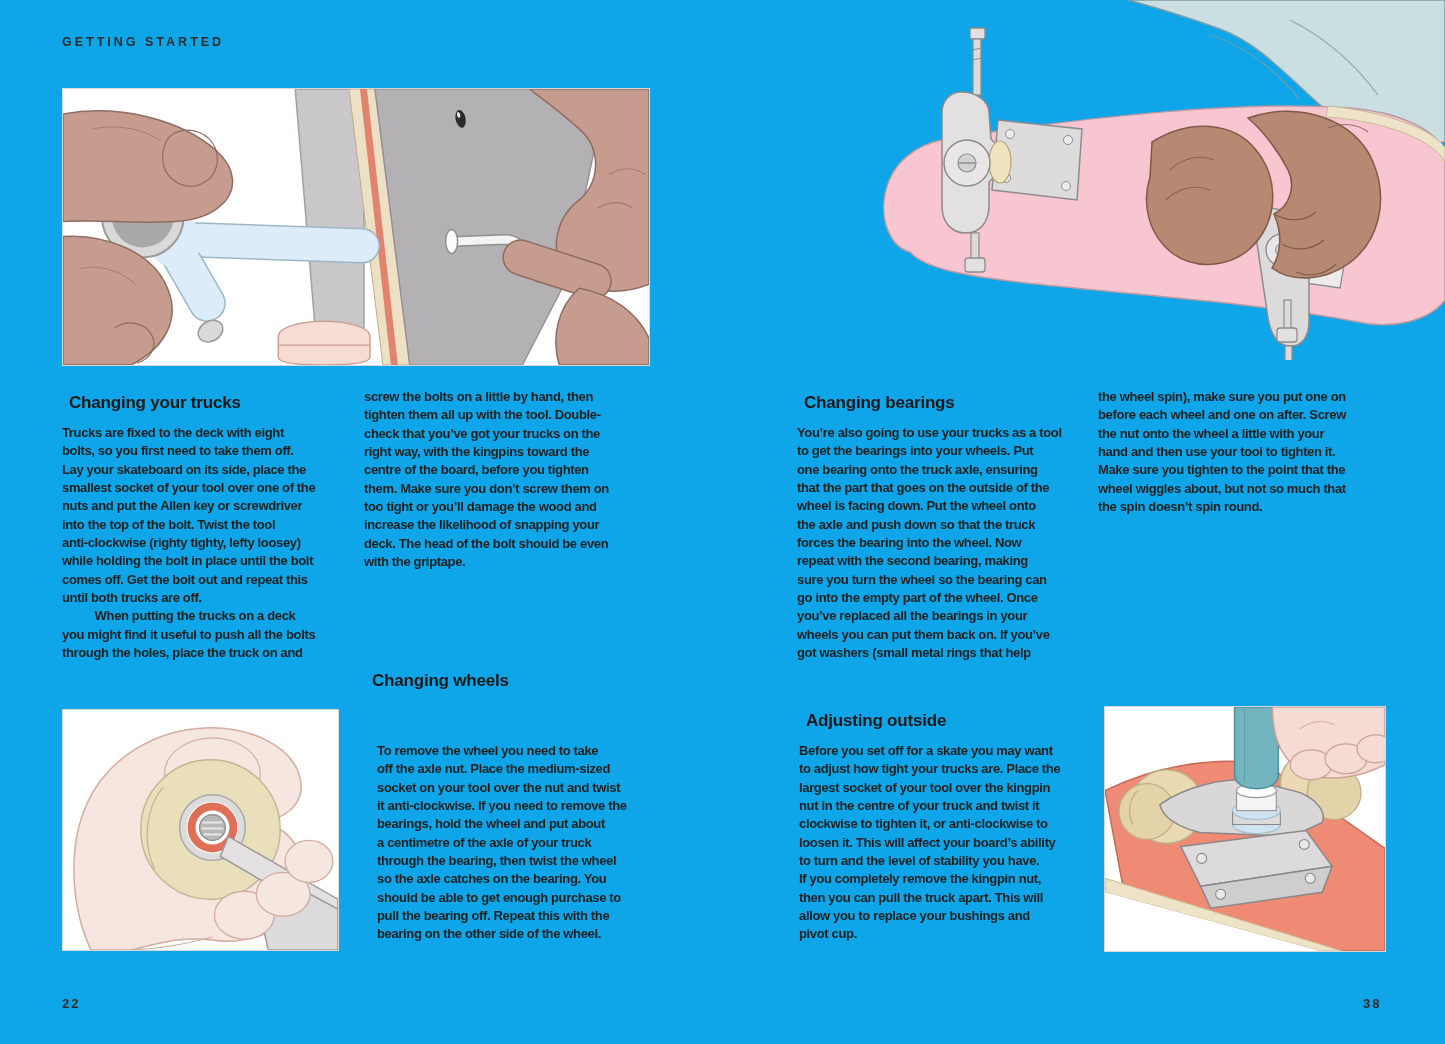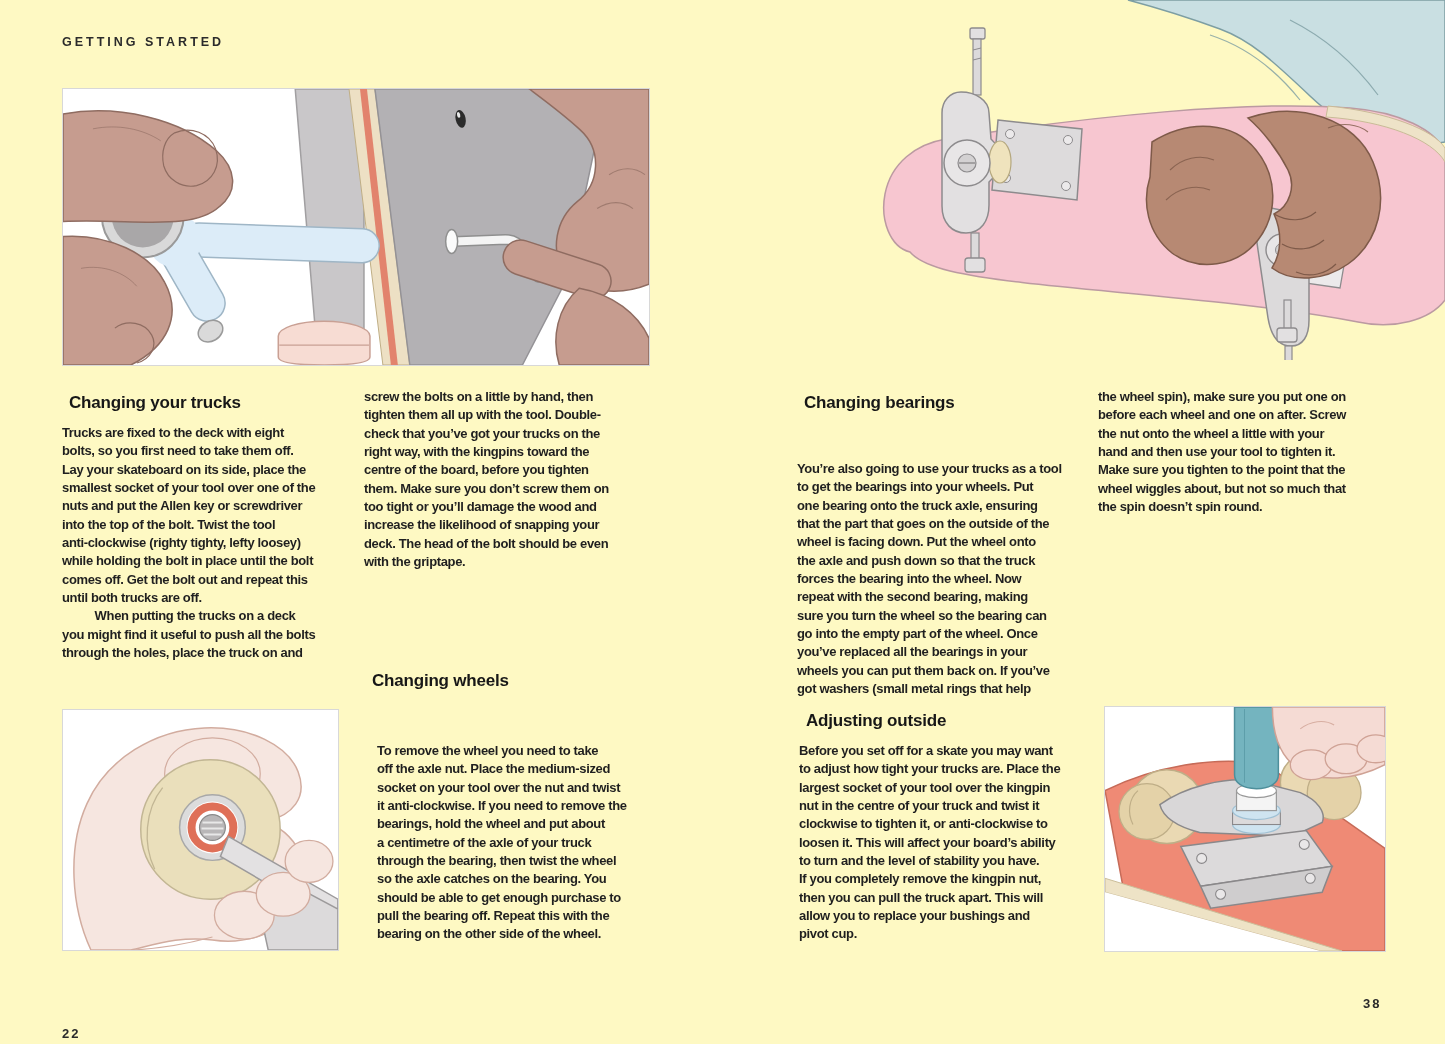--- a/index.html
+++ b/index.html
@@ -1,32 +1,32 @@
 <!DOCTYPE html>
 <html><head>
 <meta charset="utf-8">
 <style>
   html,body{margin:0;padding:0;background:#ffffff;}
   #spread{
     position:relative;
     width:1445px;height:1044px;
-    background:#fef9c3;
+    background:#0ea5e9;
     font-family:"Liberation Sans", sans-serif;
     color:#1d1d1d;
     overflow:hidden;
   }
   .kicker{
     position:absolute;left:62px;top:35px;
     font-size:12.5px;font-weight:700;letter-spacing:3px;color:#2b2b2b;
   }
   .pagenum{
     position:absolute;top:996px;
     font-size:13px;font-weight:700;letter-spacing:2px;color:#2b2b2b;
   }
-  .pagenum.left{left:62px;margin-top:30px;}
+  .pagenum.left{left:62px;}
   .pagenum.right{left:1363px;}
   .illus-box{
     position:absolute;border:1px solid #d8d8d8;background:#fff;overflow:hidden;
   }
   .illus{position:absolute;overflow:hidden;}
   h2.sec{
     position:absolute;margin:7px;
     font-size:17px;font-weight:800;color:#171717;letter-spacing:-0.2px;
   }
   .body-col{
@@ -205,21 +205,21 @@
       <path d="M452,244 C466,252 482,250 494,240" fill="none" stroke="#7e5a49" stroke-width="1.2"></path>
       <path d="M466,272 C480,278 496,274 506,264" fill="none" stroke="#7e5a49" stroke-width="1.2"></path>
       <path d="M498,128 C512,122 528,124 538,132" fill="none" stroke="#7e5a49" stroke-width="1.1" opacity="0.8"></path>
 
       <rect x="454" y="300" width="7" height="30" fill="#dcdadb" stroke="#8d8b8d" stroke-width="1.2"></rect>
       <rect x="447" y="328" width="20" height="14" rx="3" fill="#e2e0e1" stroke="#8d8b8d" stroke-width="1.3"></rect>
     </svg>
   </div>
 
   <h2 class="sec" style="left:797px;top:386px;">Changing bearings</h2>
-  <div class="body-col" style="left:797px;top:424px;width:300px;margin-top:36px;">You’re also going to use your trucks as a tool
+  <div class="body-col" style="left:797px;top:424px;width:300px;">You’re also going to use your trucks as a tool
 to get the bearings into your wheels. Put
 one bearing onto the truck axle, ensuring
 that the part that goes on the outside of the
 wheel is facing down. Put the wheel onto
 the axle and push down so that the truck
 forces the bearing into the wheel. Now
 repeat with the second bearing, making
 sure you turn the wheel so the bearing can
 go into the empty part of the wheel. Once
 you’ve replaced all the bearings in your

